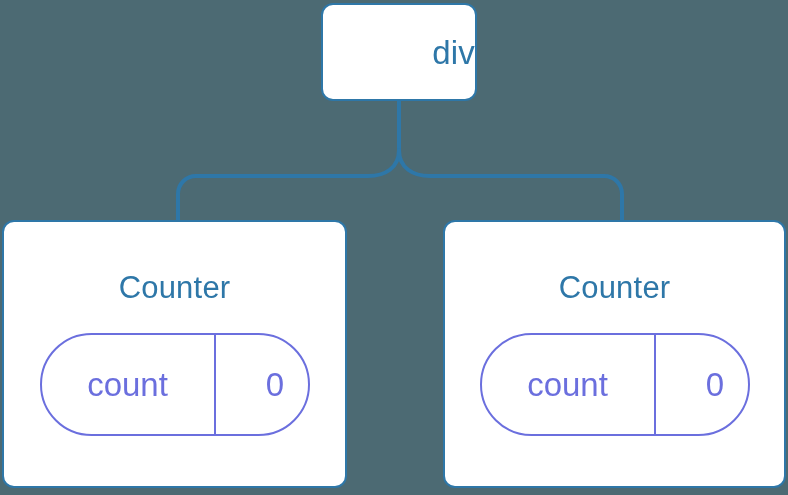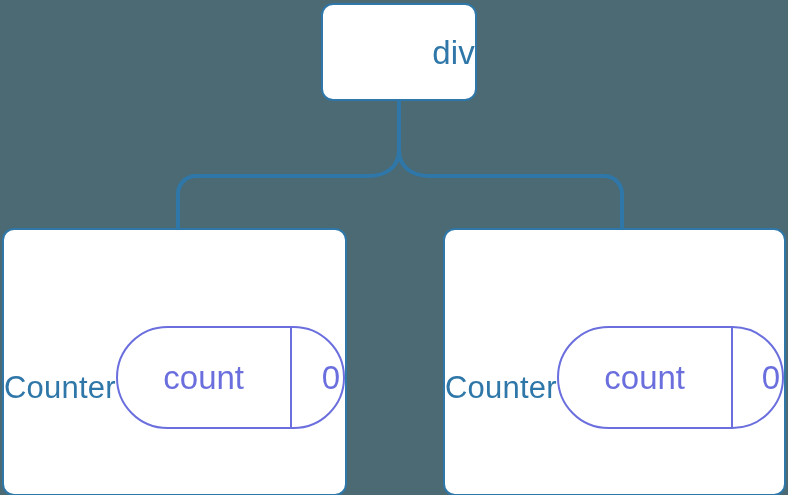--- a/index.html
+++ b/index.html
@@ -46,25 +46,25 @@
   }
   .root-label {
     color: #2e77a8;
     font-size: 33px;
     line-height: 1;
     letter-spacing: 0.2px;
   }
 
   
   .child-node {
-    top: 228px;
+    top: 220px;
     height: 268px;
     border-radius: 12px;
     display: flex;
-    flex-direction: row;
+    flex-direction: column;
     align-items: center;
   }
   #child-node-0 { left: 2px;   width: 345px; }
   #child-node-1 { left: 443px; width: 343px; }
 
   .child-title {
     color: #2e77a8;
     font-size: 31px;
     line-height: 1;
     margin-top: 50px;

